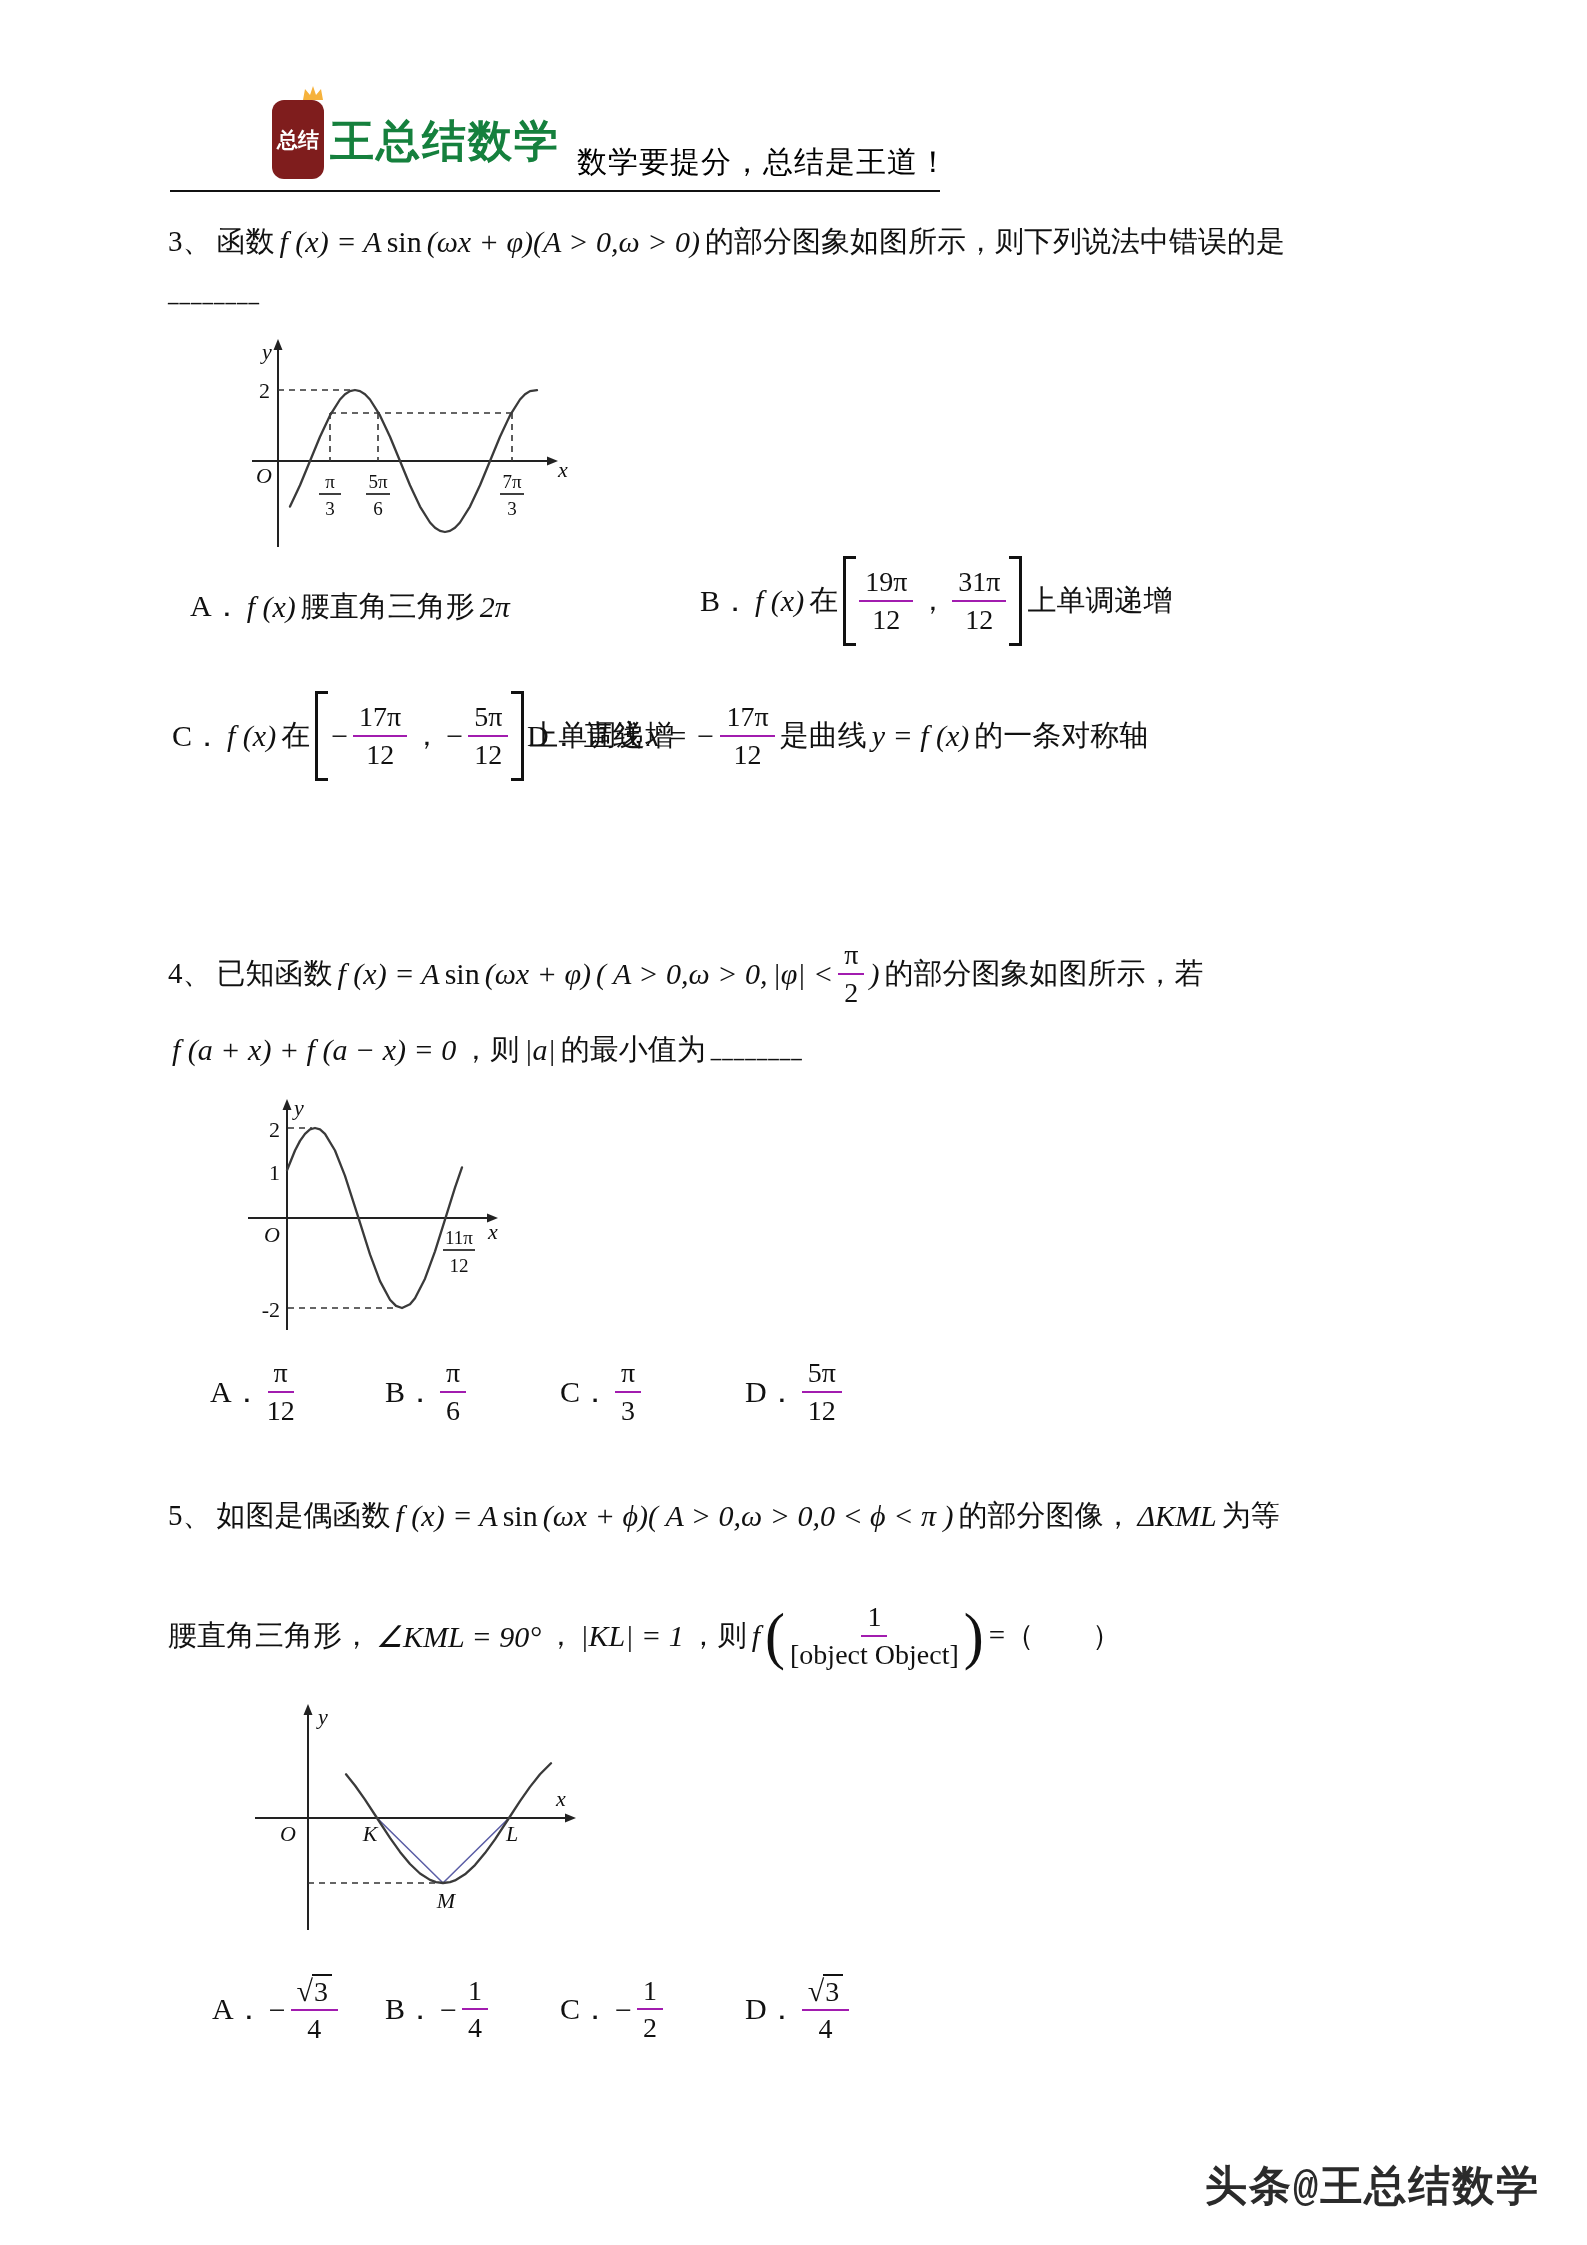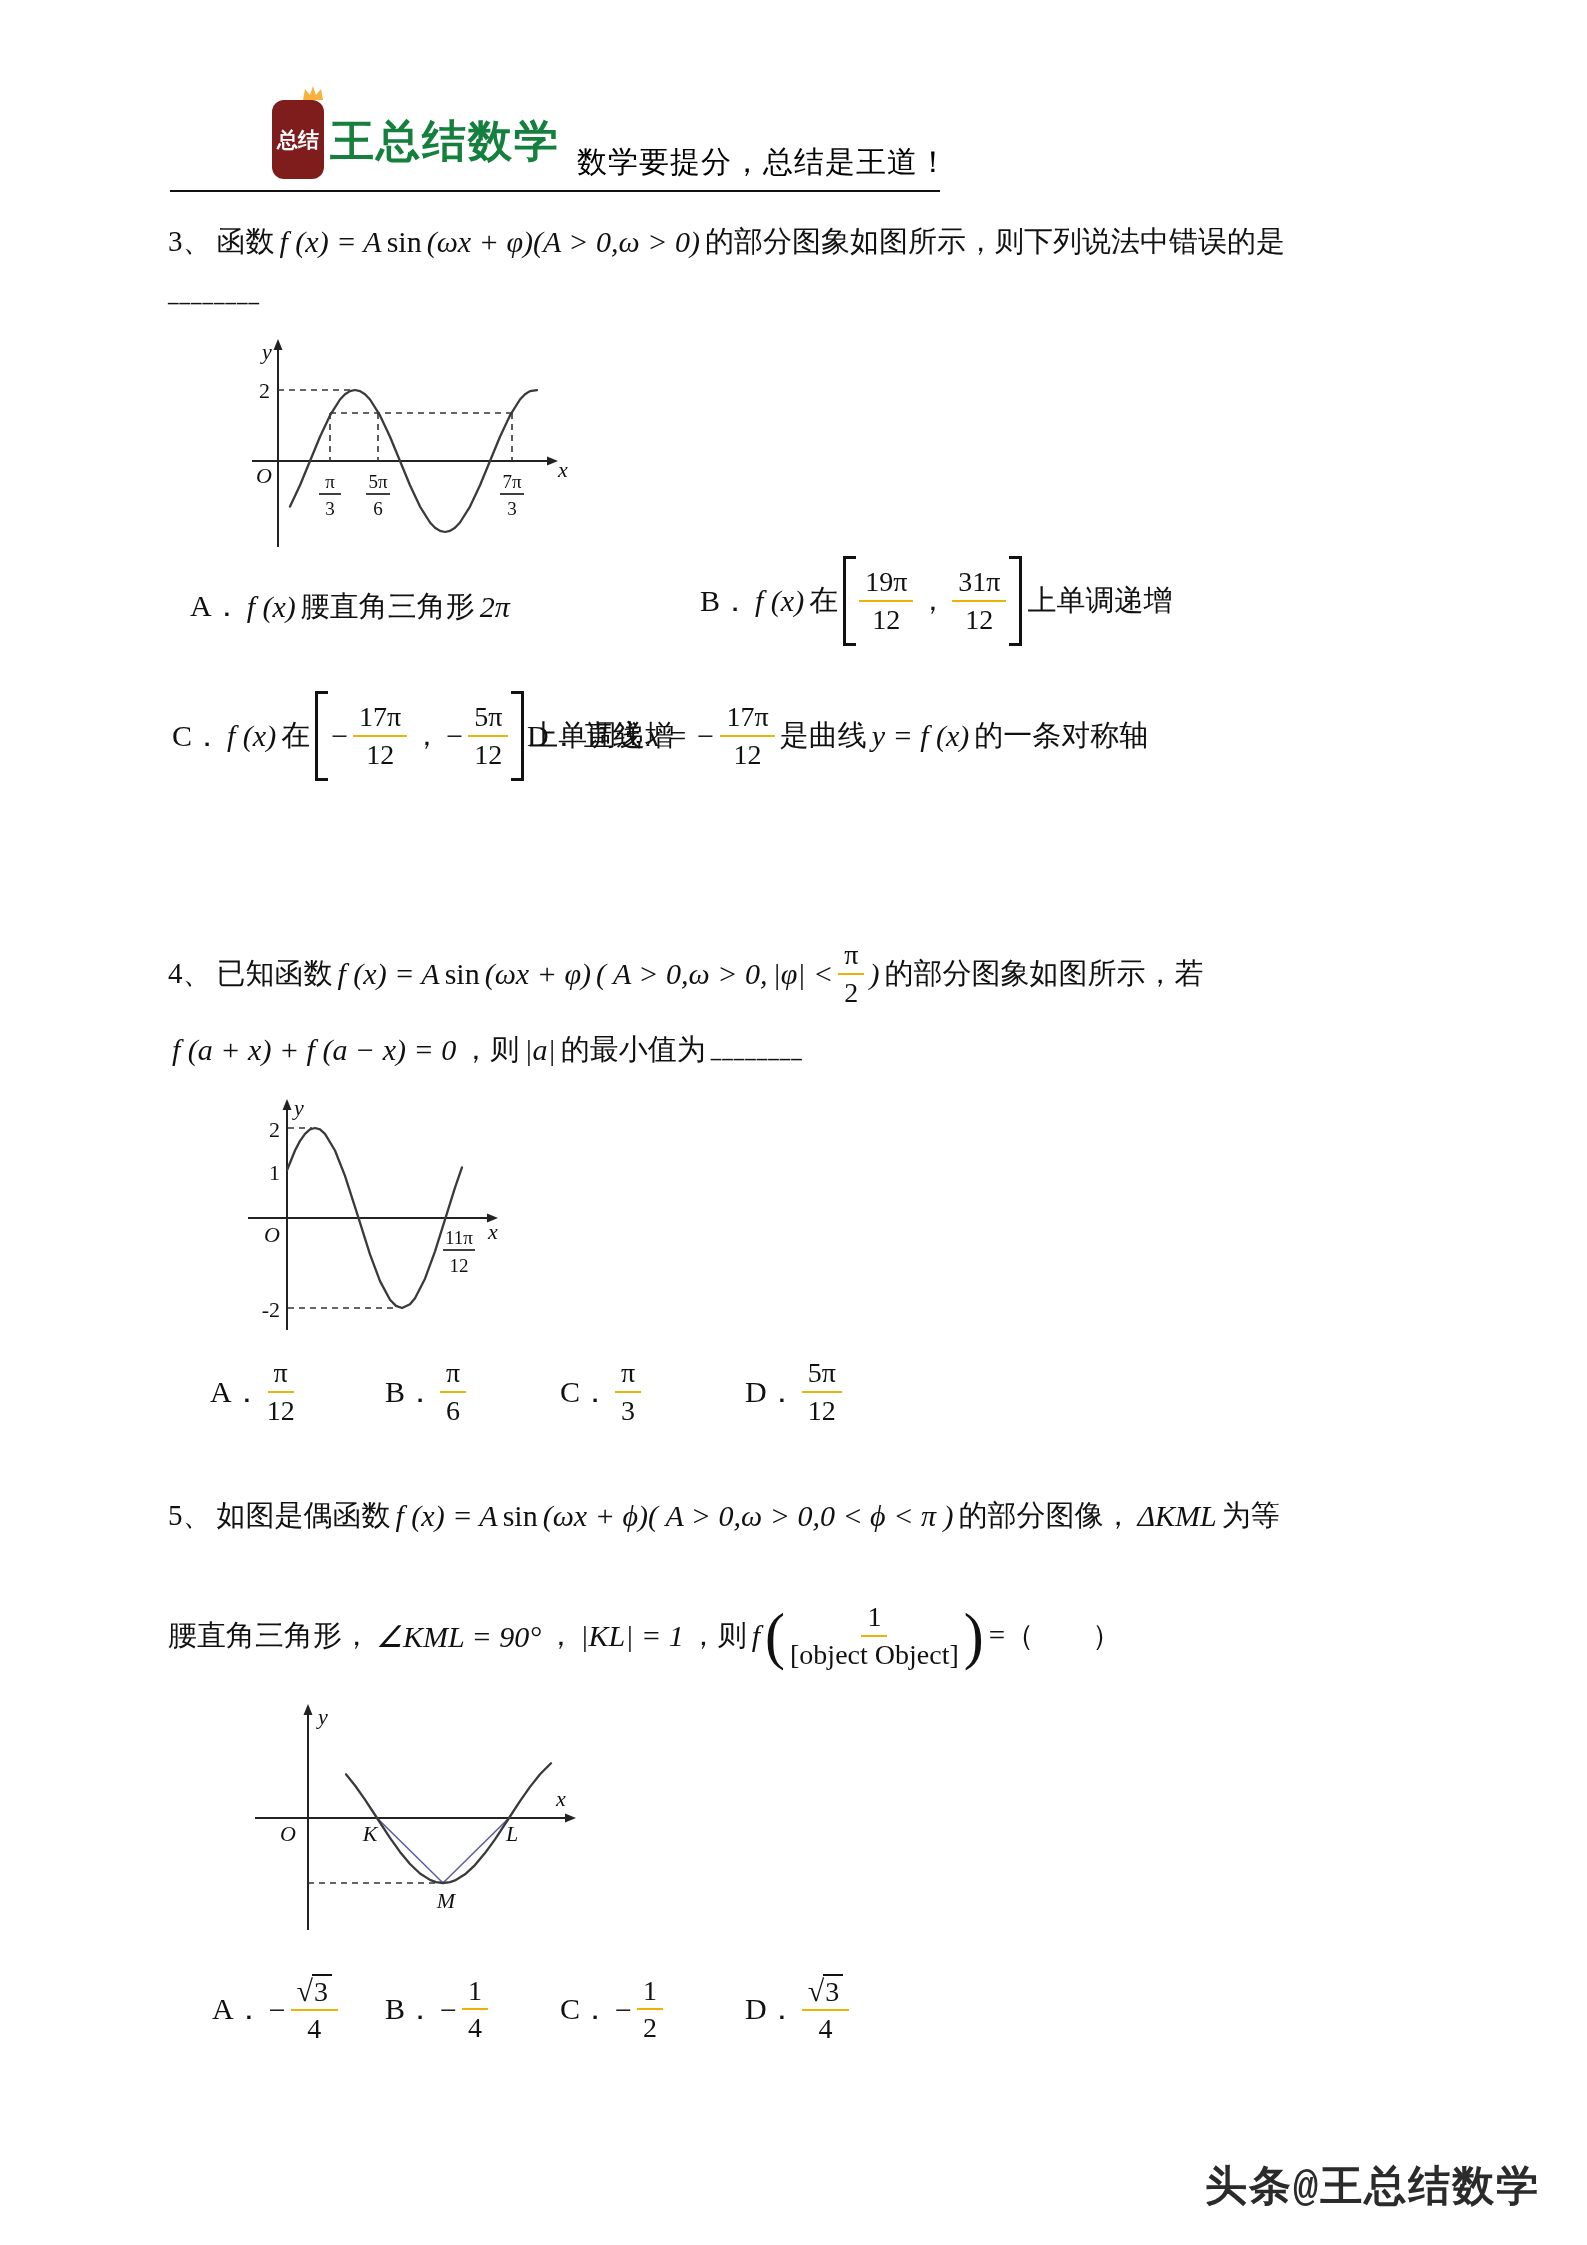--- a/index.html
+++ b/index.html
@@ -40,21 +40,21 @@
   .cn  { font-size:29px; }
   .mi  { font-style:italic; font-size:30px; }
   .mr  { font-size:30px; }
   .opt-label { font-size:30px; }
   .blank { font-size:21px; letter-spacing:1px;font-weight:bold; }
   
   .frac {
     display:inline-flex; flex-direction:column; align-items:center;
     font-size:28px; line-height:1.15;
   }
-  .frac .fn { padding:0 6px 1px; border-bottom:2px solid #eab308; display:inline-flex; align-items:flex-end; }
+  .frac .fn { padding:0 6px 1px; border-bottom:2px solid #a21caf; display:inline-flex; align-items:flex-end; }
   .frac .fd { padding-top:2px; }
   
   .sqbr { width:10px; align-self:stretch; margin:3px 0; }
   .lbr  { border-left:3px solid #111; border-top:3px solid #111; border-bottom:3px solid #111; margin-right:-2px; }
   .rbr  { border-right:3px solid #111; border-top:3px solid #111; border-bottom:3px solid #111; margin-left:-2px; }
   
   .bigp { font-size:60px; line-height:0; transform:scaleY(1.05); font-weight:400; }
   
   .sqrt-sign { font-size:30px; margin-right:-1px; }
   .rad { border-top:2px solid #111; padding:0 4px 0 2px; }

